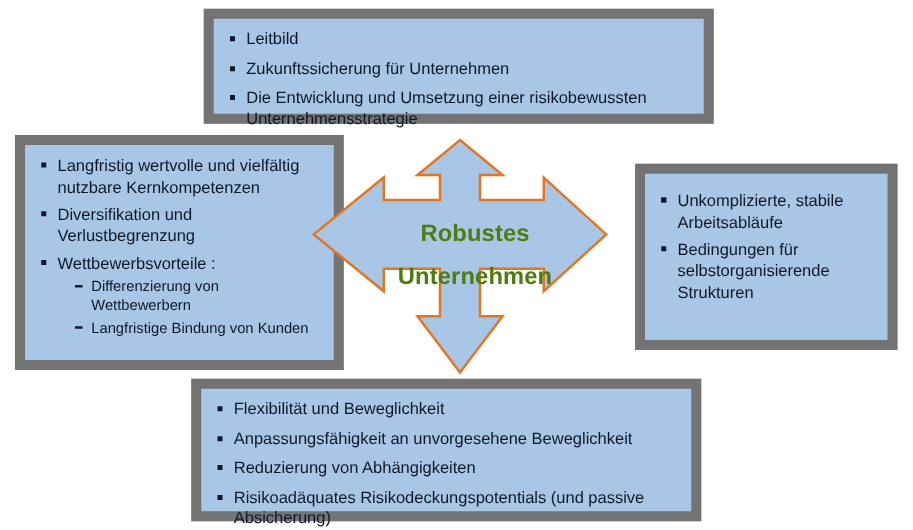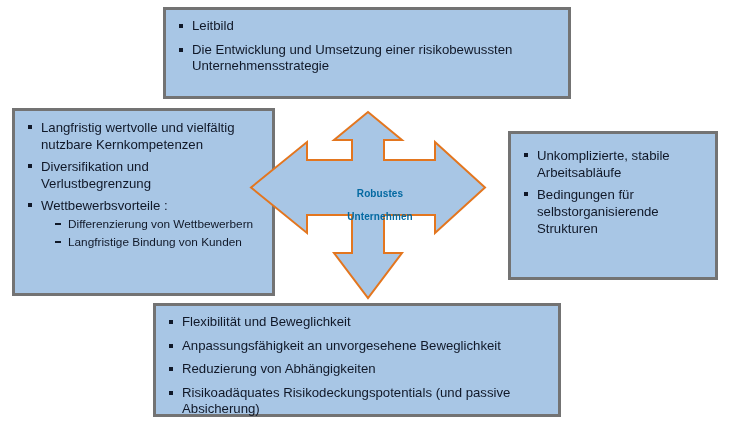--- a/index.html
+++ b/index.html
@@ -19,21 +19,21 @@
     position: absolute;
     left: 0; top: 0;
     width: 730px;
     height: 424px;
   }
 
   .box {
     position: absolute;
     box-sizing: border-box;
     background: #a8c6e5;
-    border: 3px solid #737373;
+    border: 8px solid #737373;
     padding: 8px 10px 8px 12px;
   }
 
   
   #box-top    { left: 163px; top: 7px;   width: 408px; height: 92px; }
   #box-left   { left: 12px;  top: 108px; width: 263px; height: 188px; }
   #box-right  { left: 508px; top: 131px; width: 210px; height: 149px; }
   #box-bottom { left: 153px; top: 303px; width: 408px; height: 114px; }
 
   ul.bullets {
@@ -104,40 +104,41 @@
     width: 146px;
     height: 90px;
     display: flex;
     flex-direction: column;
     align-items: center;
     justify-content: center;
     gap: 12px;
     pointer-events: none;
   }
   #center-label .line {
-    font-size: 10px;
+    font-size: 19px;
     font-weight: bold;
-    color: #0369a1;
+    color: #4d7c0f;
     white-space: nowrap;
     letter-spacing: 0.1px;
   }
 </style>
 </head>
 <body>
 
 <div id="diagram">
 
   <div class="box" id="box-top">
     <ul class="bullets">
       <li>
         <span class="bullet-mark"></span>
         <span>Leitbild</span>
       </li>
       <li>
         <span class="bullet-mark"></span>
+        <span>Zukunftssicherung für Unternehmen</span>
       </li>
       <li>
         <span class="bullet-mark"></span>
         <span>Die Entwicklung und Umsetzung einer risikobewussten Unternehmensstrategie</span>
       </li>
     </ul>
   </div>
 
   <div class="box" id="box-left">
     <ul class="bullets">

